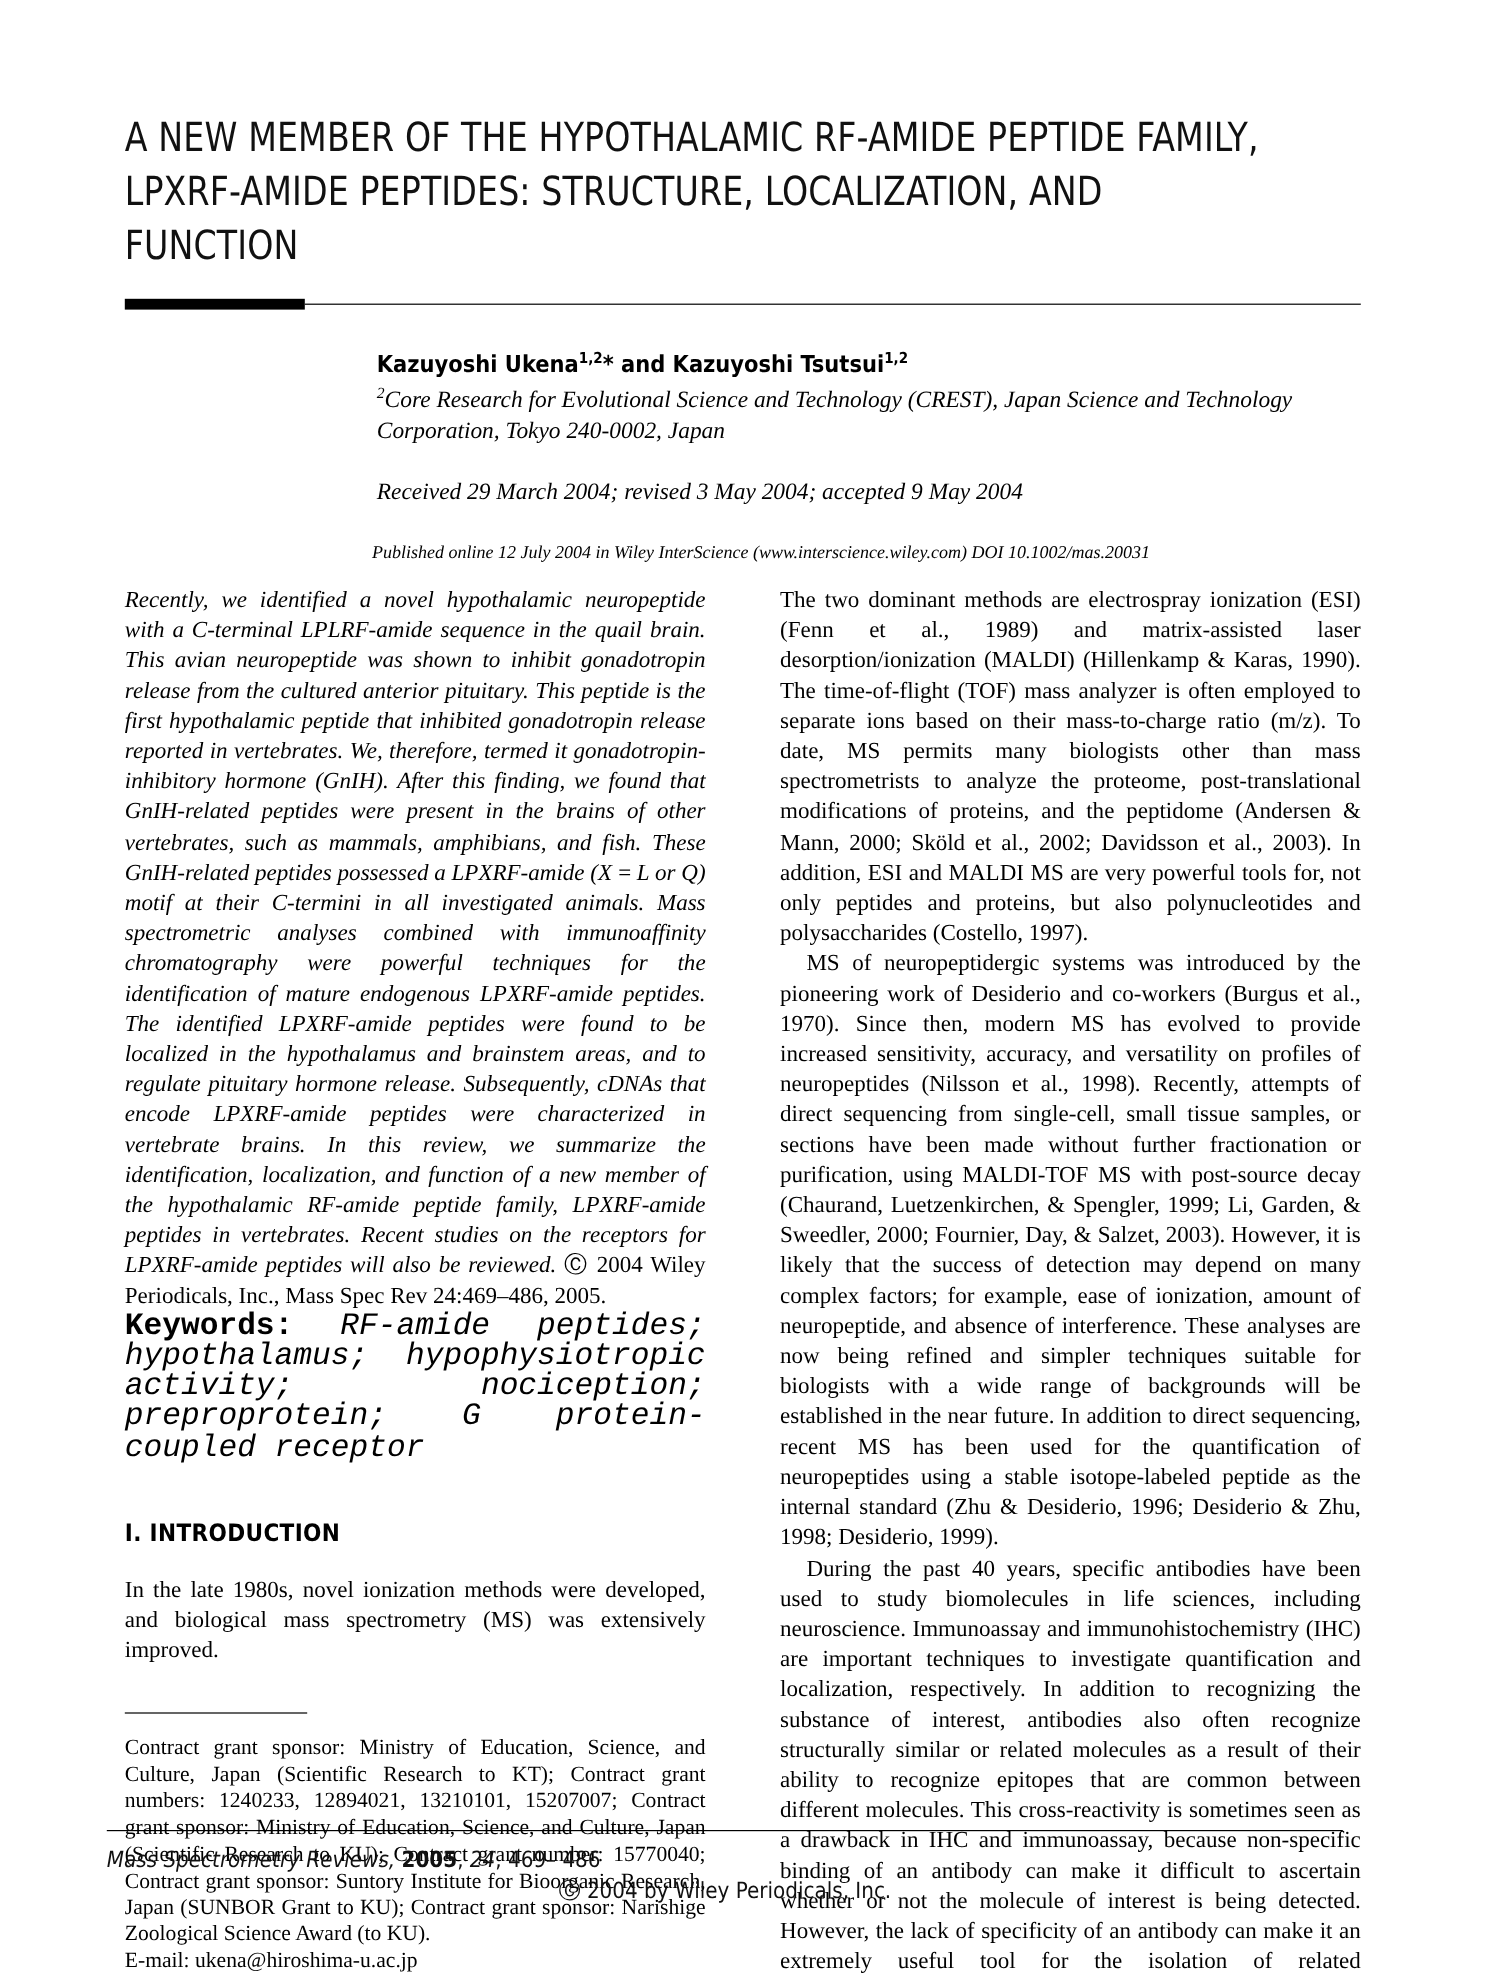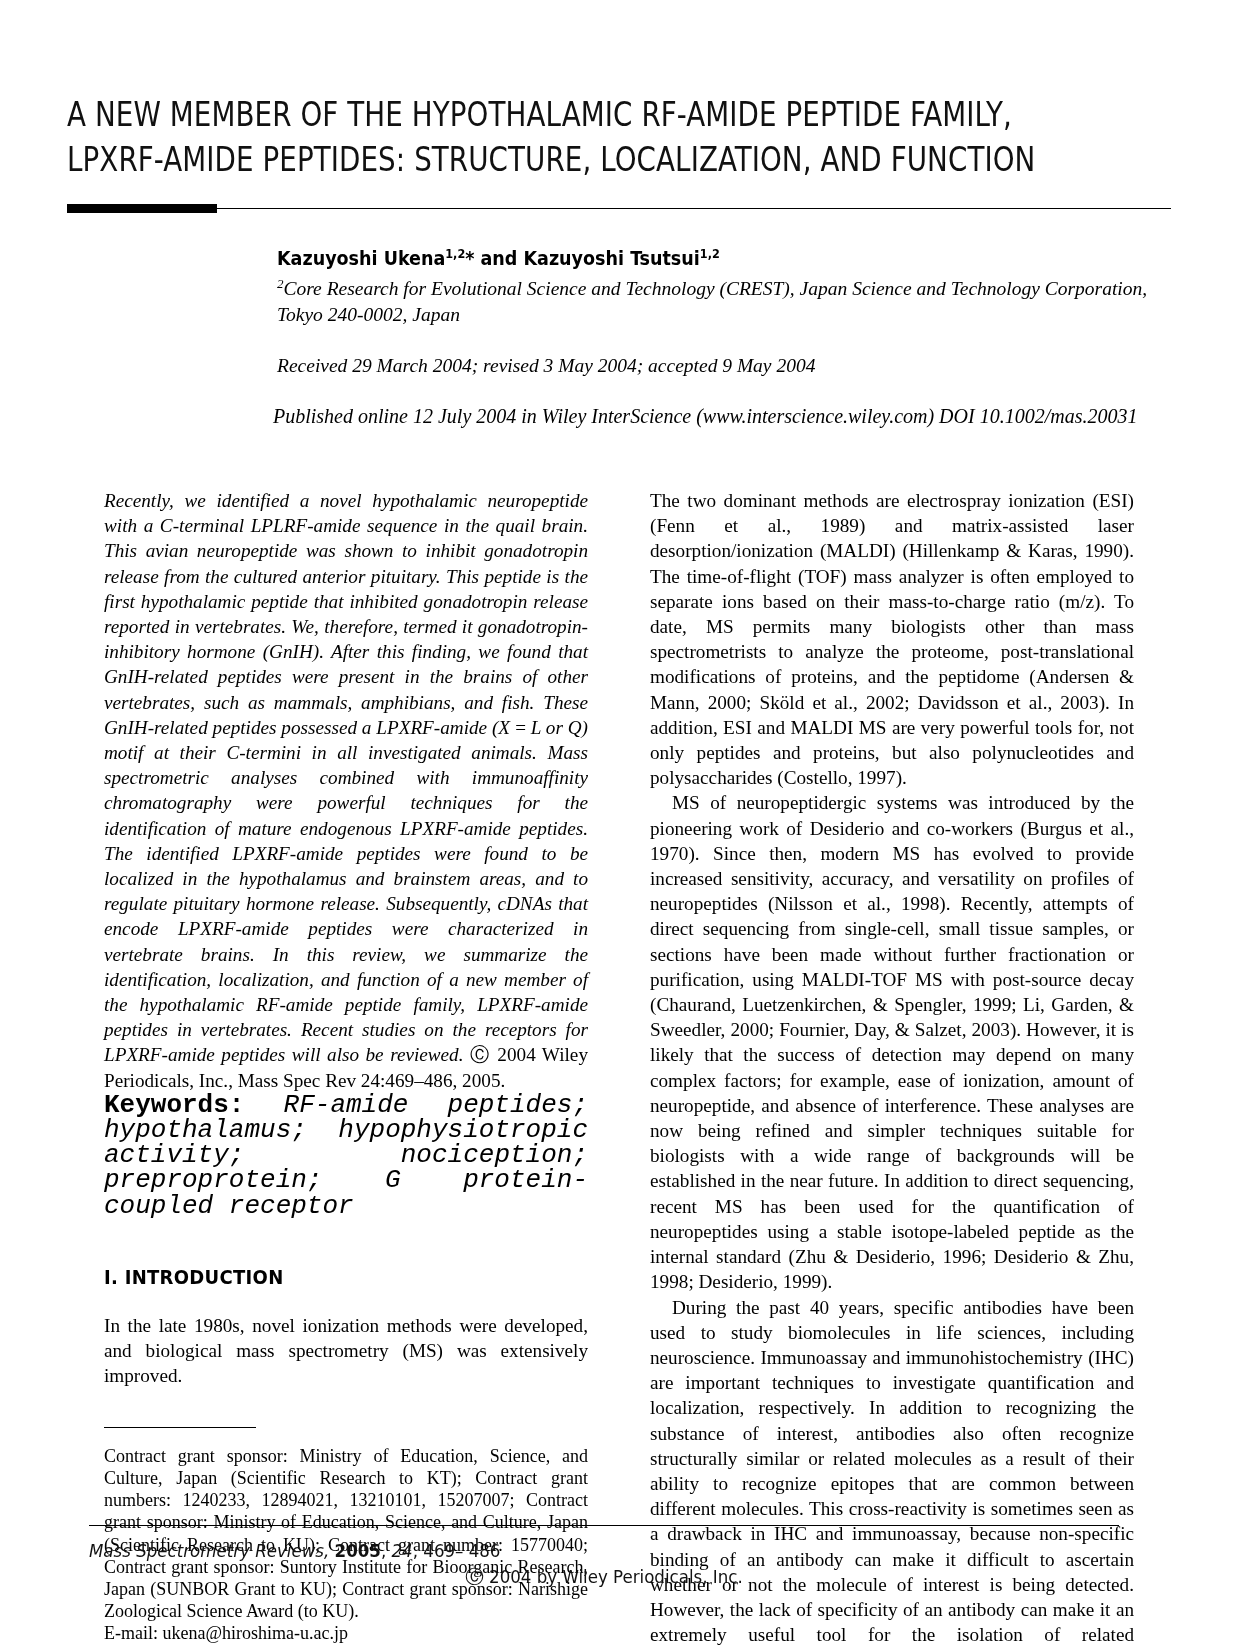--- a/index.html
+++ b/index.html
@@ -15,21 +15,21 @@
     color: #000000;
     overflow: hidden;
   }
 
   .page {
     position: absolute;
     left: 0; top: 0;
     width: 1238px;
     height: 1651px;
     box-sizing: border-box;
-    padding: 0 67px;
+    padding: 0 104px;
   }
 
   
   .title-block {
     padding-top: 92px;
   }
   .paper-title {
     font-family: "DejaVu Sans Condensed", "Liberation Sans Narrow", "Liberation Sans", sans-serif;
     font-size: 33.5px;
     line-height: 45px;
@@ -96,21 +96,21 @@
   .dates {
     font-family: "Liberation Serif", "DejaVu Serif", serif;
     font-style: italic;
     font-size: 19.5px;
     line-height: 25px;
     margin: 26px 0 0 0;
   }
   .published {
     font-family: "Liberation Serif", "DejaVu Serif", serif;
     font-style: italic;
-    font-size: 20px;
+    font-size: 15px;
     line-height: 24px;
     margin: 26px 0 12px 0;
     margin-left: -4px;
   }
 
   
   .columns {
     position: absolute;
     left: 104px;
     top: 488px;

